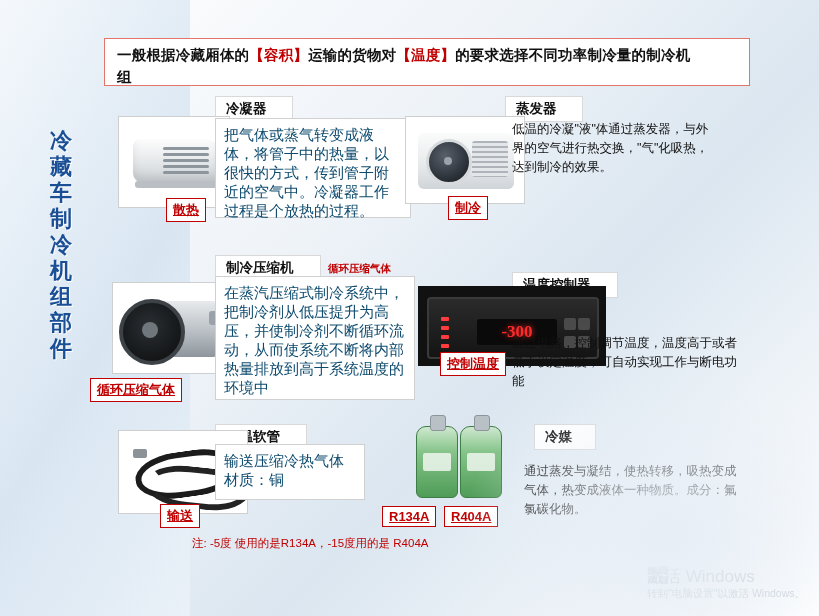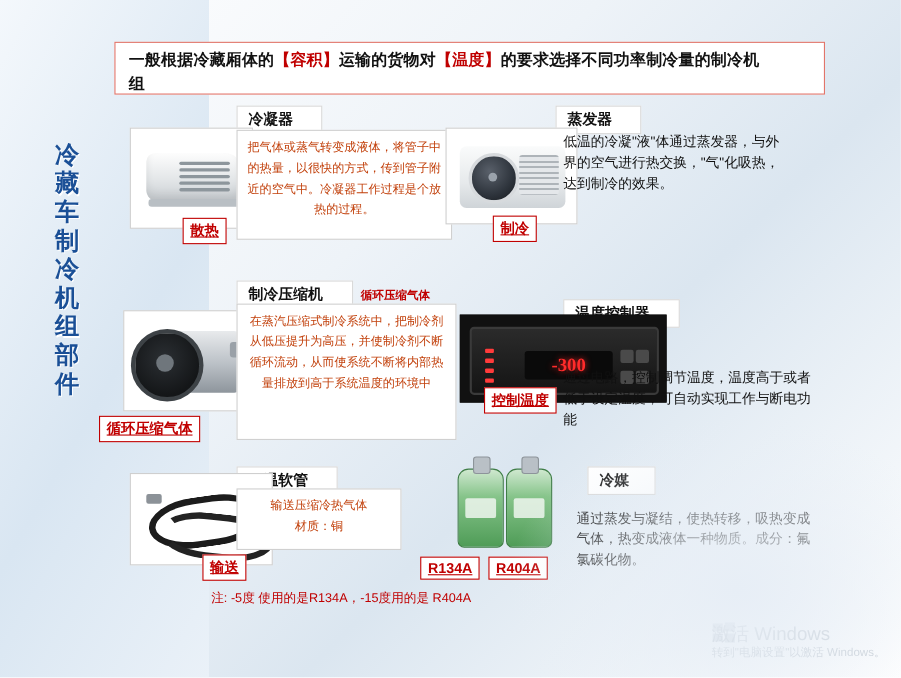--- a/index.html
+++ b/index.html
@@ -46,22 +46,22 @@
   .vtitle span{display:block;}
 
   
   .label{
     position:absolute;background:#ffffff;border:1px solid #d9d9d9;
     font-size:13.5px;font-weight:bold;color:#111;
     padding:3px 10px;box-sizing:border-box;white-space:nowrap;
   }
   .textbox{
     position:absolute;background:#ffffff;border:1px solid #d0d0d0;
-    font-size:11px;color:#c2410c;line-height:19px;
-    padding:6px 8px;box-sizing:border-box;text-align:center;
+    font-size:15px;color:#0c4a6e;line-height:19px;
+    padding:6px 8px;box-sizing:border-box;
   }
   .textplain{
     position:absolute;font-size:12.5px;color:#111;line-height:19px;
     box-sizing:border-box;
   }
   .redtag{
     position:absolute;border:1px solid #c00000;background:#ffffff;
     color:#c00000;font-size:13px;font-weight:bold;
     padding:2px 6px;box-sizing:border-box;white-space:nowrap;text-decoration:underline;
   }
@@ -256,21 +256,21 @@
   <div class="photo" style="left:118px;top:430px;width:130px;height:84px;">
     <div class="hose-1"></div>
     <div class="hose-2"></div>
     <div class="hose-tip" style="left:14px;top:18px;"></div>
     <div class="hose-tip" style="left:100px;top:60px;"></div>
   </div>
   <div class="textbox" style="left:215px;top:444px;width:150px;height:56px;">
     <div>输送压缩冷热气体</div>
     <div>材质：铜</div>
   </div>
-  <div class="redtag" style="left:160px;top:504px;margin-left:24px;">输送</div>
+  <div class="redtag" style="left:160px;top:504px;">输送</div>
 
   <div class="label" style="left:534px;top:424px;width:62px;">冷媒</div>
   <div class="photo" style="left:398px;top:404px;width:120px;height:112px;border:none;background:transparent;">
     <div class="cyl" style="left:18px;top:22px;"></div>
     <div class="cyl" style="left:62px;top:22px;"></div>
   </div>
   <div class="redtag" style="left:382px;top:506px;width:54px;text-align:center;">R134A</div>
   <div class="redtag" style="left:444px;top:506px;width:54px;text-align:center;">R404A</div>
   <div class="textplain" style="left:524px;top:462px;width:218px;">通过蒸发与凝结，使热转移，吸热变成气体，热变成液体一种物质。成分：氟氯碳化物。</div>
 

